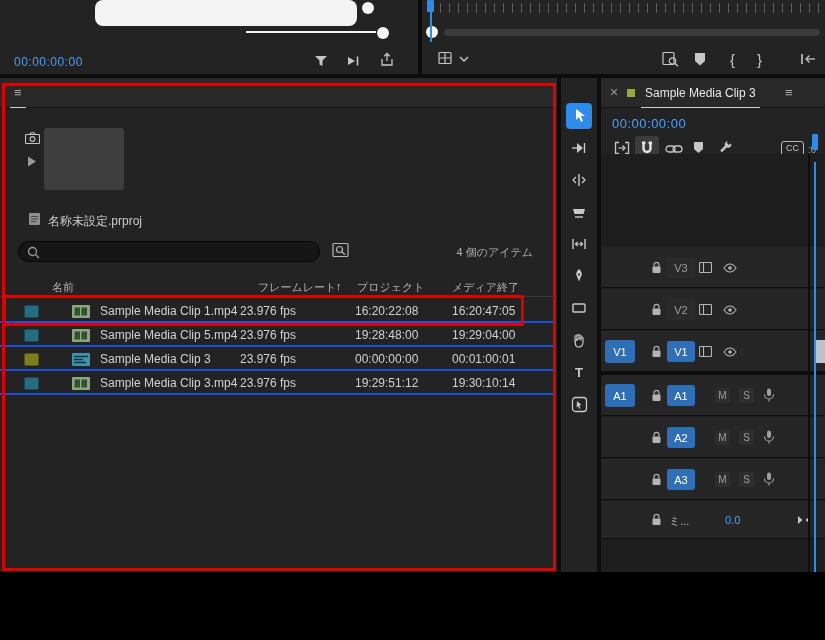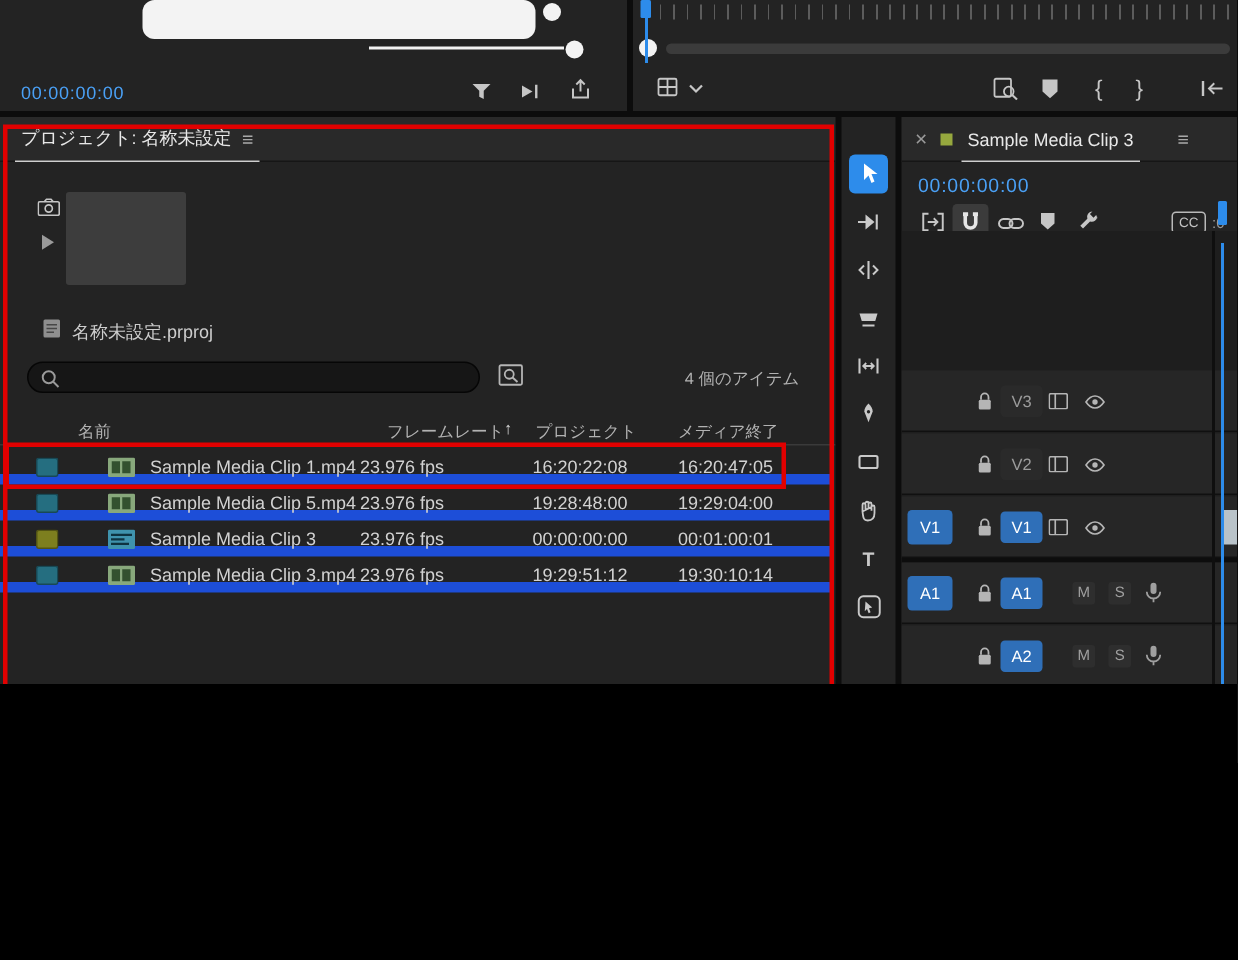--- a/index.html
+++ b/index.html
@@ -1,36 +1,36 @@
 <!DOCTYPE html>
 <html><head>
 <meta charset="utf-8">
 <style>
 *{margin:0;padding:0;box-sizing:border-box}
 html,body{background:#000}
-#app{position:relative;width:825px;height:456px;background:#0c0c0c;
+#app{position:relative;width:825px;height:572px;background:#0c0c0c;
   font-family:"Liberation Sans","DejaVu Sans",sans-serif;color:#c8c8c8;overflow:hidden}
 .panel{position:absolute;background:#232323;overflow:hidden}
 .r{position:absolute}
 svg{display:block}
 .tc{color:#4aa0f5;font-size:12px;letter-spacing:.5px}
 .circle{width:12px;height:12px;border-radius:50%;background:#f3f3f3}
 
 .tabbar{position:absolute;left:0;top:0;width:100%;height:30px;background:#292929;border-bottom:1px solid #161616;font-size:12px}
 .tab{position:absolute;top:0;height:30px;display:flex;align-items:center;gap:7px;padding:0 4px;white-space:nowrap}
 .tab.active{color:#e8e8e8;border-bottom:1px solid #cfcfcf}
 .tab.inactive{color:#989898}
 .menuglyph{font-size:13px;color:#a8a8a8}
 
 .thumbbox{background:#3d3d3d;border-radius:2px}
 .searchbox{position:absolute;left:18px;top:163px;width:302px;height:21px;background:#161616;
   border:1px solid #060606;border-radius:11px}
 .searchbox input{position:absolute;left:26px;top:1px;width:268px;height:17px;background:transparent;border:none;outline:none;color:#d0d0d0;font-size:12px}
 .colhead{position:absolute;top:202px;font-size:11px;color:#b2b2b2;white-space:nowrap}
-.prow{position:absolute;left:0;width:556px;height:24px;border-bottom:7px solid #1d4ed8;font-size:12px}
+.prow{position:absolute;left:0;width:556px;height:24px;border-bottom:2px solid #1d4ed8;font-size:12px}
 .cell{position:absolute;top:5px;color:#d2d2d2;white-space:nowrap}
 .chip{position:absolute;top:6px;left:24px;width:15px;height:13px;border-radius:2px;border:1px solid #00000055}
 .chip.teal{background:#256e80}
 .chip.olive{background:#7d7f1f}
 .btnbox{position:absolute;background:#3b3b3b;border-radius:3px;display:flex;align-items:center;justify-content:center}
 
 .tool{position:absolute;left:8px;width:20px;height:20px;display:flex;align-items:center;justify-content:center}
 .tool.sel{left:5px;width:26px;height:26px;background:#2d8ceb;border-radius:4px}
 .tglyph{font-size:13px;font-weight:bold;color:#c9c9c9}
 
@@ -118,21 +118,20 @@
           <path d="M2 2v10" stroke="#c6c6c6" stroke-width="1.6"></path>
           <path d="M15 7H6" stroke="#c6c6c6" stroke-width="1.3"></path>
           <path d="M9.5 3.5L6 7l3.5 3.5" fill="none" stroke="#c6c6c6" stroke-width="1.3"></path>
         </svg>
       </span>
   </div>
 
   <div class="panel" style="left:0;top:78px;width:557px;height:562px">
     <div class="tabbar">
       <div class="tab active" style="left:10px">
-        <span>プロジェクト: 名称未設定</span>
         <span class="menuglyph">≡</span>
       </div>
     </div>
 
     <span class="r" style="left:25px;top:54px">
       <svg width="15" height="12" viewBox="0 0 15 12">
           <rect x="0.5" y="2.5" width="14" height="9" rx="1" fill="none" stroke="#c6c6c6" stroke-width="1.1"></rect>
           <circle cx="7.5" cy="7" r="2.4" fill="none" stroke="#c6c6c6" stroke-width="1.1"></circle>
           <path d="M4.5 2.5L6 0.8h3l1.5 1.7" fill="none" stroke="#c6c6c6" stroke-width="1.1"></path>
         </svg>

